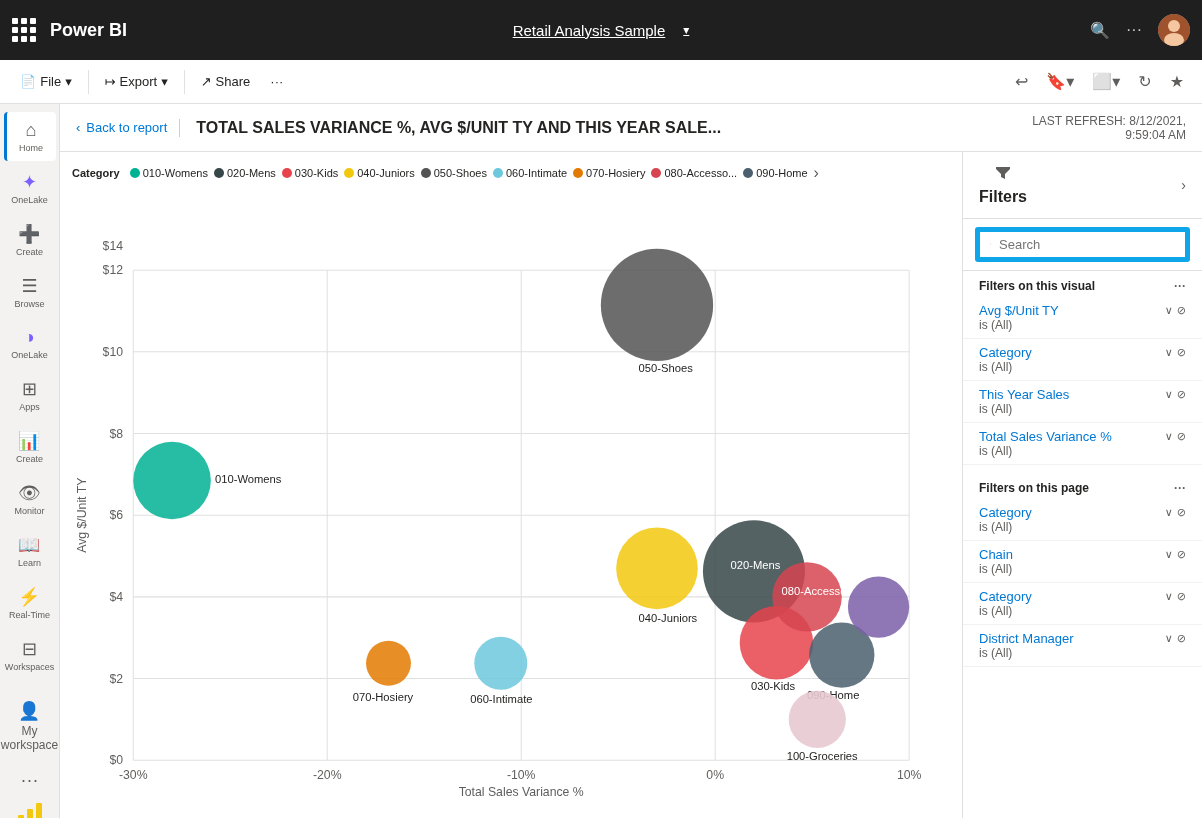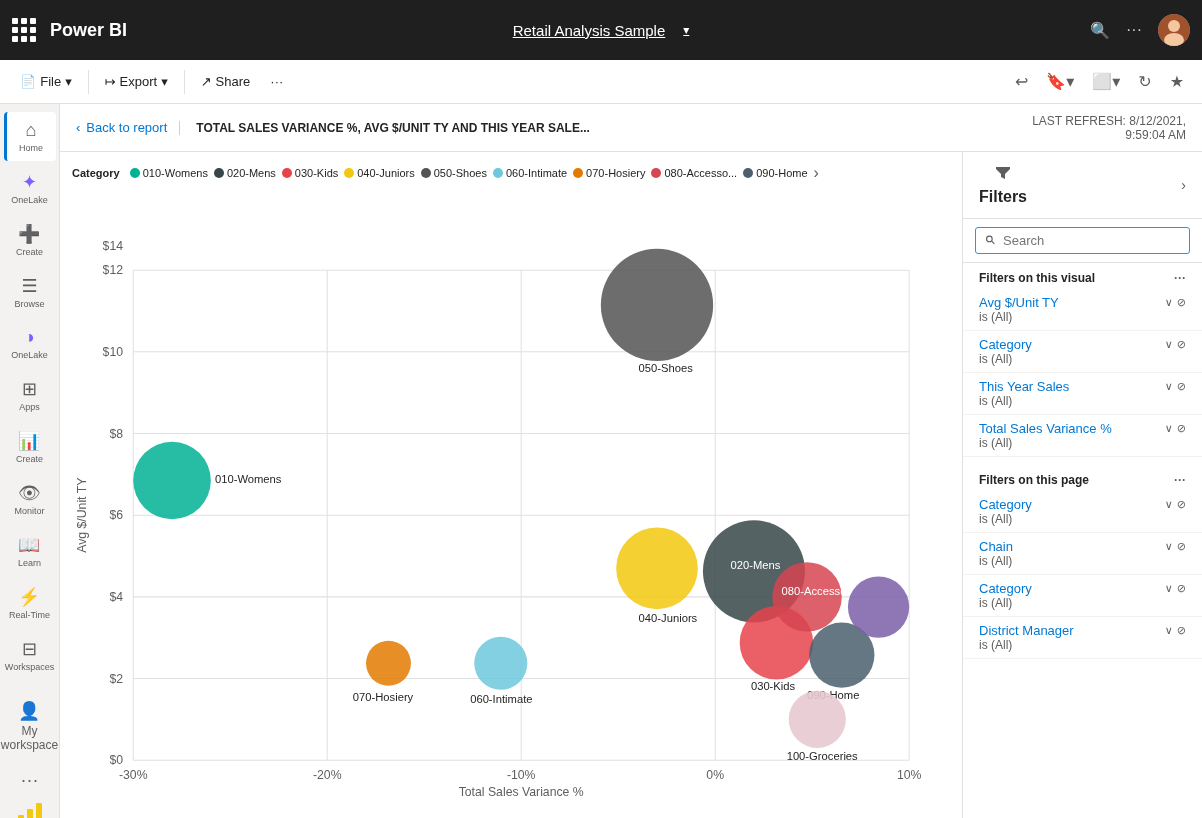--- a/index.html
+++ b/index.html
@@ -71,21 +71,21 @@
     .report-header {
       display: flex; align-items: center;
       background: #fff; border-bottom: 1px solid #e0e0e0;
       height: 48px; padding: 0 16px; gap: 12px;
     }
     .back-btn {
       display: flex; align-items: center; gap: 6px;
       font-size: 13px; color: #0078d4; cursor: pointer; background: none; border: none;
     }
     .report-title-bar {
-      flex: 1; font-size: 12px; color: #252423; font-weight: 600;
+      flex: 1; font-size: 16px; color: #252423; font-weight: 600;
       border-left: 1px solid #d2d0ce; padding-left: 16px;
     }
     .refresh-info {
       font-size: 12px; color: #605e5c; text-align: right;
     }
 
     
     .chart-container {
       flex: 1; background: #fff; position: relative; overflow: hidden;
       padding: 8px 12px 0 12px;
@@ -115,21 +115,21 @@
       display: flex; align-items: center; justify-content: space-between;
       padding: 12px 16px; border-bottom: 1px solid #e0e0e0;
     }
     .filter-header-title { font-size: 16px; font-weight: 600; color: #252423; display: flex; align-items: center; gap: 8px; flex-direction: column; }
     .filter-expand { color: #605e5c; cursor: pointer; font-size: 14px; }
     .filter-search {
       padding: 8px 12px; border-bottom: 1px solid #e0e0e0;
     }
     .filter-search-box {
       display: flex; align-items: flex-start; gap: 8px;
-      border: 1px solid #0ea5e9; border-radius: 3px; padding: 5px 10px;
+      border: 5px solid #0ea5e9; border-radius: 3px; padding: 5px 10px;
       background: #fff;
     }
     .filter-search-box input {
       border: none; outline: none; font-size: 13px; color: #252423; flex: 1; background: transparent;
     }
     .filter-body { flex: 1; overflow-y: auto; padding: 0 0 8px 0; }
     .filter-section-header {
       padding: 8px 16px 4px 16px; font-size: 12px; font-weight: 600; color: #252423;
       display: flex; align-items: center; justify-content: space-between;
     }

